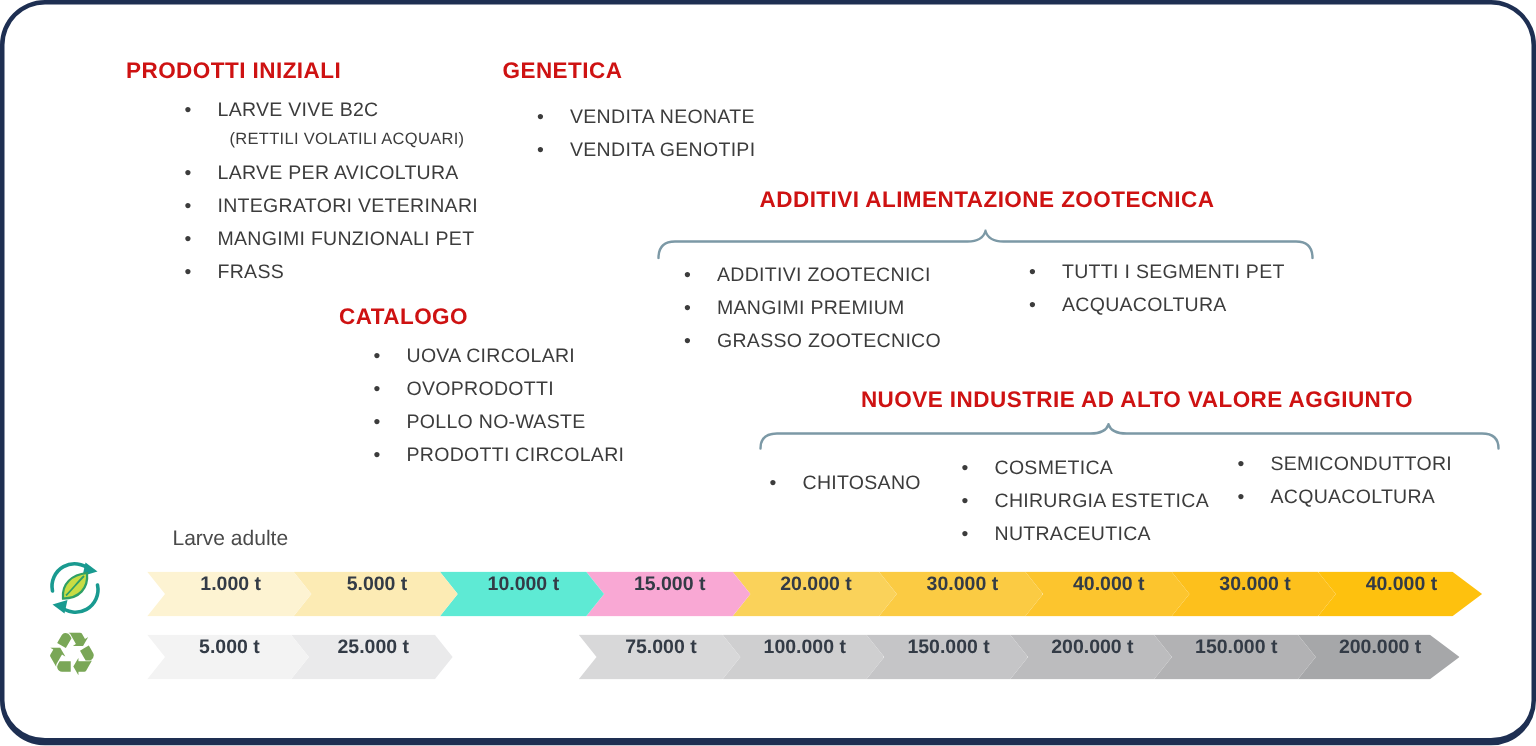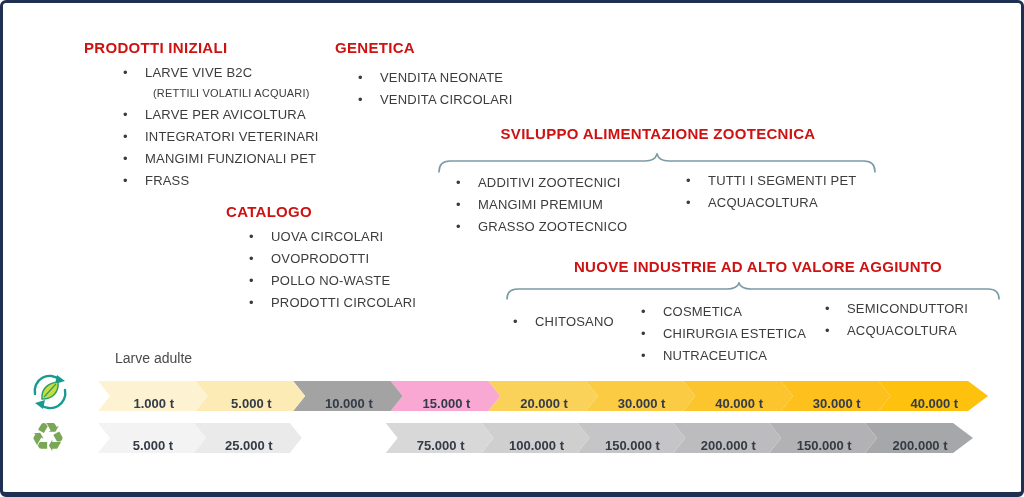--- a/index.html
+++ b/index.html
@@ -1,31 +1,31 @@
 <!DOCTYPE html>
 <html><head>
 <meta charset="utf-8">
 <style>
   html,body{margin:0;padding:0;background:#ffffff;}
   body{font-family:"Liberation Sans",sans-serif;}
   .card{position:relative;width:1024px;height:497px;box-sizing:border-box;
         background:#fff;border:3px solid #1E2F52;border-bottom-width:5px;
-        border-radius:6px;overflow:hidden;}
+        border-radius:30px;overflow:hidden;}
   .sec-title{position:absolute;font-weight:bold;font-size:15px;color:#CE1212;
         letter-spacing:.3px;white-space:nowrap;}
   .sec-title.center{text-align:center;}
   .list{position:absolute;}
   .li{display:flex;align-items:center;height:22px;font-size:13px;color:#3C3C3C;
         letter-spacing:.2px;white-space:nowrap;}
   .li .b{width:22px;flex:0 0 22px;}
   .li.note{padding-left:30px;font-size:11px;height:20px;}
   .brace{position:absolute;}
   .row-label{position:absolute;font-size:14px;color:#4A4A4A;white-space:nowrap;}
   .chevrow{position:absolute;display:flex;height:30px;}
-  .seg{position:relative;flex:1 1 0;display:flex;align-items:flex-end;justify-content:center;
+  .seg{position:relative;flex:1 1 0;display:flex;align-items:flex-start;justify-content:center;
         clip-path:polygon(0 0,calc(100% - 12px) 0,100% 50%,calc(100% - 12px) 100%,0 100%,12px 50%);}
   .seg.last{clip-path:polygon(0 0,calc(100% - 20px) 0,100% 50%,calc(100% - 20px) 100%,0 100%,12px 50%);}
   .seg span{font-size:13px;font-weight:bold;color:#333B46;padding-left:2px;white-space:nowrap;}
   .icon{position:absolute;}
   .recycle{font-family:"DejaVu Sans",sans-serif;font-size:40px;line-height:1;color:#7AA757;}
 </style>
 </head>
 <body>
 
 <div class="card">
@@ -56,21 +56,21 @@
     </div>
 
   <div class="sec-title" style="left:332px;top:36px;">GENETICA</div>
   <div class="list" style="left:355px;top:63px;">
       <div class="li">
         <span class="b">•</span>
         <span>VENDITA NEONATE</span>
       </div>
       <div class="li">
         <span class="b">•</span>
-        <span>VENDITA CIRCOLARI</span>
+        <span>VENDITA GENOTIPI</span>
       </div>
     </div>
 
   <div class="sec-title" style="left:223px;top:200px;">CATALOGO</div>
   <div class="list" style="left:246px;top:222px;">
       <div class="li">
         <span class="b">•</span>
         <span>UOVA CIRCOLARI</span>
       </div>
       <div class="li">
@@ -80,21 +80,21 @@
       <div class="li">
         <span class="b">•</span>
         <span>POLLO NO-WASTE</span>
       </div>
       <div class="li">
         <span class="b">•</span>
         <span>PRODOTTI CIRCOLARI</span>
       </div>
     </div>
 
-  <div class="sec-title center" style="left:435px;top:122px;width:440px;">SVILUPPO ALIMENTAZIONE ZOOTECNICA</div>
+  <div class="sec-title center" style="left:435px;top:122px;width:440px;">ADDITIVI ALIMENTAZIONE ZOOTECNICA</div>
   <svg class="brace" style="left:435px;top:150px;" width="438" height="20" viewBox="0 0 438 20">
     <path d="M1,19 Q1,8 12,8 L207,8 Q217,8 219,1 Q221,8 231,8 L426,8 Q437,8 437,19" fill="none" stroke="#7C99A6" stroke-width="1.6" stroke-linecap="round"></path>
   </svg>
   <div class="list" style="left:453px;top:168px;">
       <div class="li">
         <span class="b">•</span>
         <span>ADDITIVI ZOOTECNICI</span>
       </div>
       <div class="li">
         <span class="b">•</span>
@@ -165,21 +165,21 @@
 
   <div class="icon recycle" style="left:27px;top:414px;">♻</div>
 
   <div class="chevrow" style="left:95px;top:378px;width:890px;">
       <div class="seg" style="background: rgb(253, 243, 210); z-index: 50;">
         <span>1.000 t</span>
       </div>
       <div class="seg" style="background: rgb(252, 235, 180); z-index: 49; margin-left: -12px;">
         <span>5.000 t</span>
       </div>
-      <div class="seg" style="background: #a3a3a3; z-index: 48; margin-left: -12px;">
+      <div class="seg" style="background: #5eead4; z-index: 48; margin-left: -12px;">
         <span>10.000 t</span>
       </div>
       <div class="seg" style="background: #f9a8d4; z-index: 47; margin-left: -12px;">
         <span>15.000 t</span>
       </div>
       <div class="seg" style="background: rgb(250, 210, 90); z-index: 46; margin-left: -12px;">
         <span>20.000 t</span>
       </div>
       <div class="seg" style="background: rgb(251, 203, 67); z-index: 45; margin-left: -12px;">
         <span>30.000 t</span>

